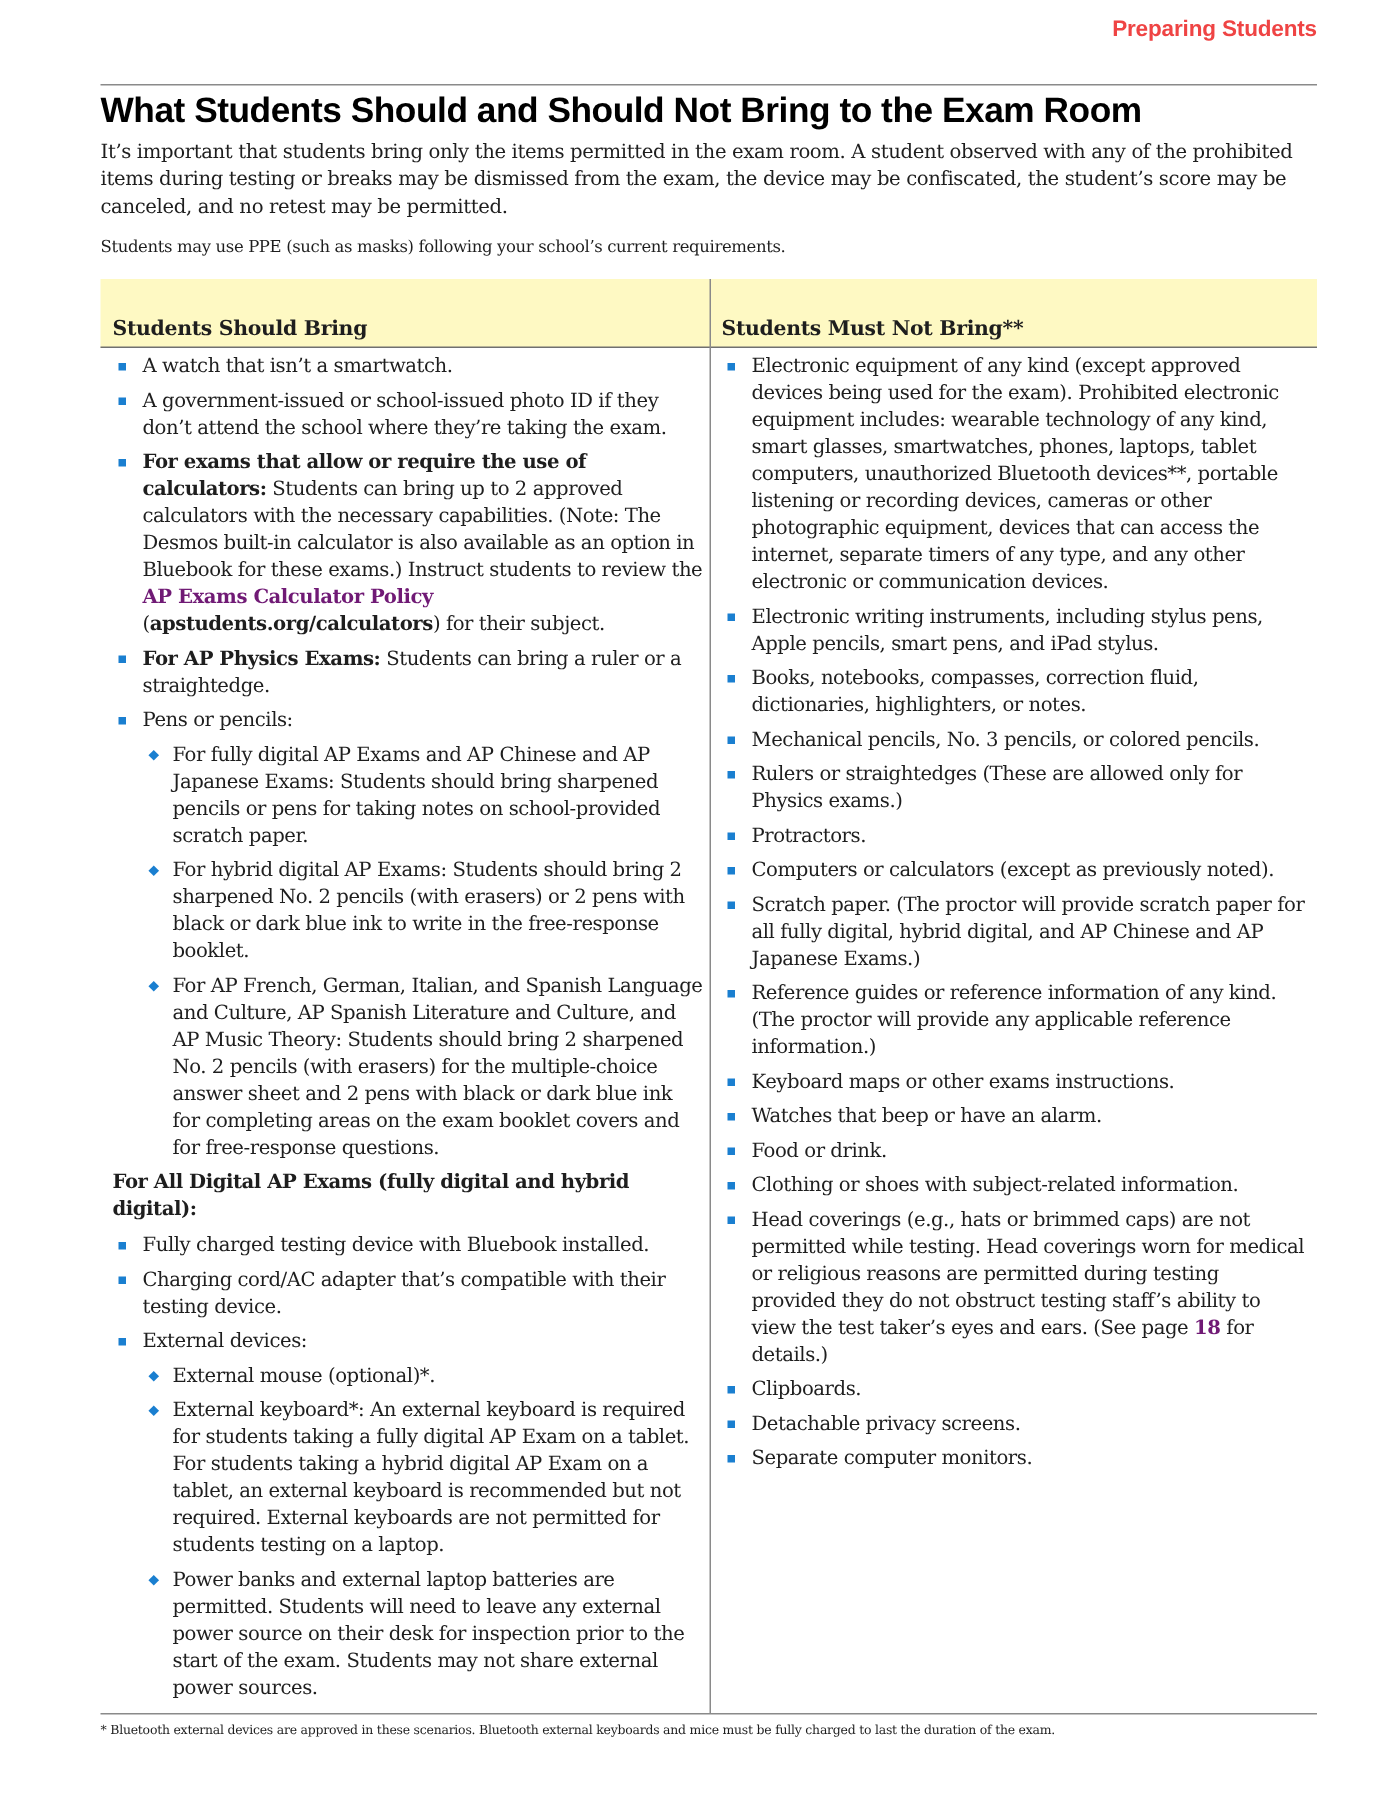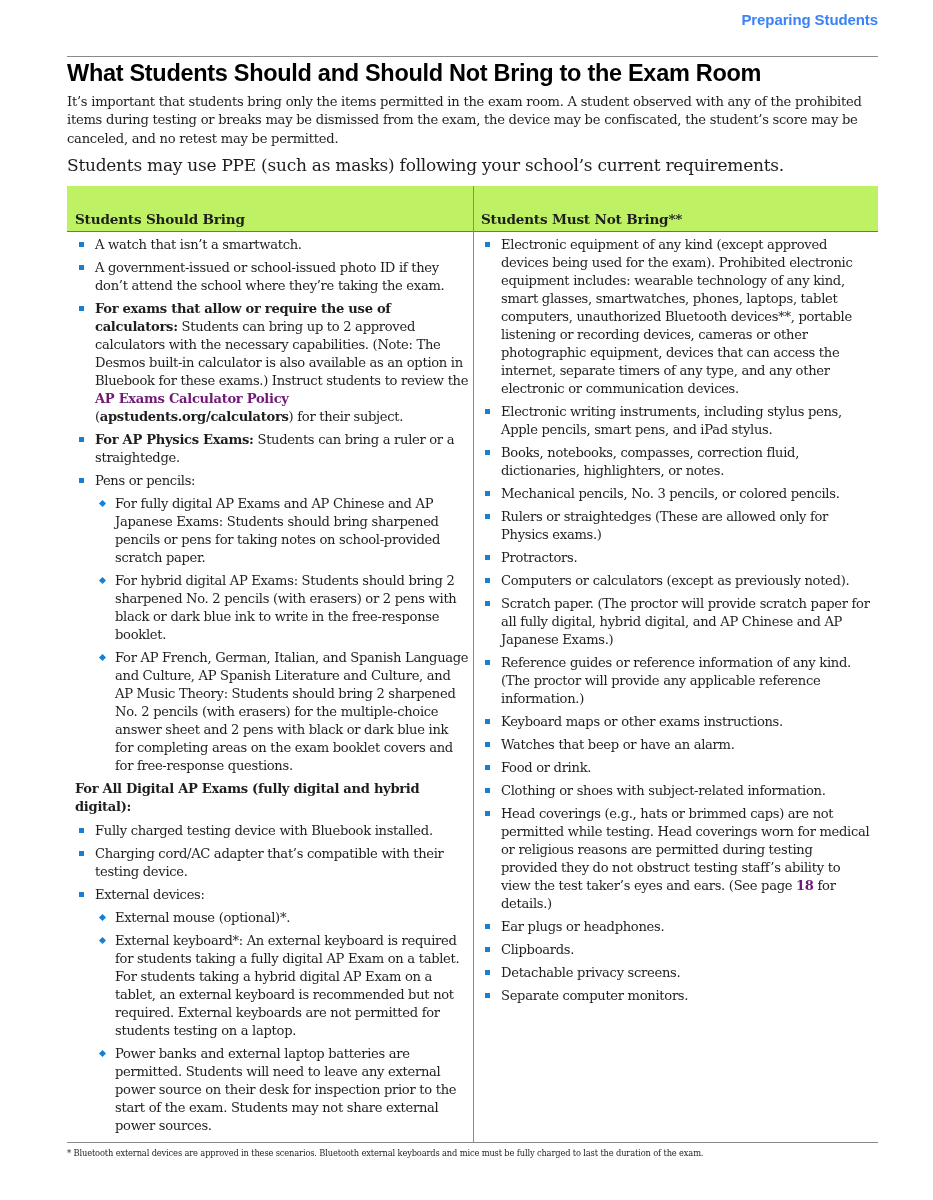--- a/index.html
+++ b/index.html
@@ -4,46 +4,46 @@
   <style>
     html, body { margin: 0; padding: 0; background: #ffffff; }
     body {
       width: 933px; height: 1200px; position: relative; overflow: hidden;
       font-family: "DejaVu Serif", "Liberation Serif", serif;
       color: #1e1e1e;
     }
     .running-head {
       position: absolute; right: 55px; top: 11px;
       font-family: "Liberation Sans", "DejaVu Sans", sans-serif;
-      font-size: 15px; font-weight: bold; color: #3b82f6; letter-spacing: -0.1px;
+      font-size: 15px; font-weight: bold; color: #ef4444; letter-spacing: -0.1px;
     }
     .top-rule {
       position: absolute; left: 67px; width: 811px; top: 56px; height: 0;
       border-top: 1.5px solid #8a8a8a;
     }
     .page-title {
       position: absolute; left: 67px; top: 60px; margin: 0;
       font-family: "Liberation Sans", "DejaVu Sans", sans-serif;
       font-weight: bold; font-size: 23.5px; color: #000000; letter-spacing: -0.3px;
       white-space: nowrap;
     }
     .intro {
       position: absolute; left: 67px; top: 93px; width: 812px; margin: 0;
       font-size: 13.1px; line-height: 18.3px; letter-spacing: -0.25px;
     }
     .intro2 {
       position: absolute; left: 67px; top: 156px; width: 812px; margin: 0;
-      font-size: 17px; line-height: 18px; letter-spacing: -0.25px;
+      font-size: 11px; line-height: 18px; letter-spacing: -0.25px;
     }
     .table {
       position: absolute; left: 67px; top: 186px; width: 811px; height: 958px;
     }
     .thead {
       position: absolute; left: 0; top: 0; width: 811px; height: 45px;
-      background: #bef264; border-bottom: 1.5px solid #707070;
+      background: #fef9c3; border-bottom: 1.5px solid #707070;
     }
     .th {
       position: absolute; bottom: 4px; font-weight: bold; font-size: 13.6px;
       letter-spacing: -0.2px; color: #1e1e1e;
     }
     .th.left { left: 8px; }
     .th.right { left: 414px; }
     .col-divider {
       position: absolute; left: 406px; top: 0; width: 0; height: 956px;
       border-left: 1.3px solid #8a8a8a;
@@ -134,21 +134,20 @@
       <li class="sq">Rulers or straightedges (These are allowed only for Physics exams.)</li>
       <li class="sq">Protractors.</li>
       <li class="sq">Computers or calculators (except as previously noted).</li>
       <li class="sq">Scratch paper. (The proctor will provide scratch paper for all fully digital, hybrid digital, and AP Chinese and AP Japanese Exams.)</li>
       <li class="sq">Reference guides or reference information of any kind. (The proctor will provide any applicable reference information.)</li>
       <li class="sq">Keyboard maps or other exams instructions.</li>
       <li class="sq">Watches that beep or have an alarm.</li>
       <li class="sq">Food or drink.</li>
       <li class="sq">Clothing or shoes with subject-related information.</li>
       <li class="sq"><span>Head coverings (e.g., hats or brimmed caps) are not permitted while testing. Head coverings worn for medical or religious reasons are permitted during testing provided they do not obstruct testing staff’s ability to view the test taker’s eyes and ears. (See page </span><span class="link">18</span><span> for details.)</span></li>
-      <li class="sq">Ear plugs or headphones.</li>
       <li class="sq">Clipboards.</li>
       <li class="sq">Detachable privacy screens.</li>
       <li class="sq">Separate computer monitors.</li>
     </ul>
   </div>
 </div>
 
 <div class="footnotes">
   <div>* Bluetooth external devices are approved in these scenarios. Bluetooth external keyboards and mice must be fully charged to last the duration of the exam.</div>
 </div>

